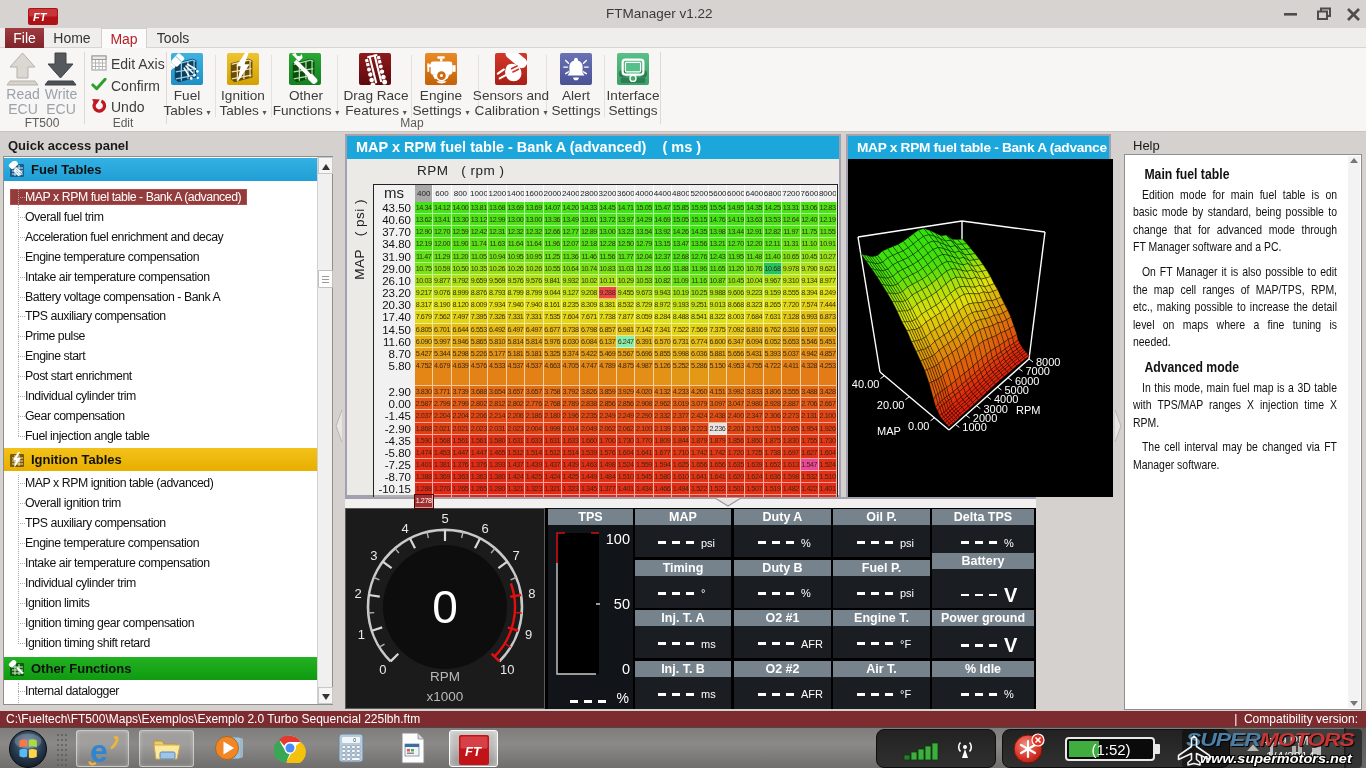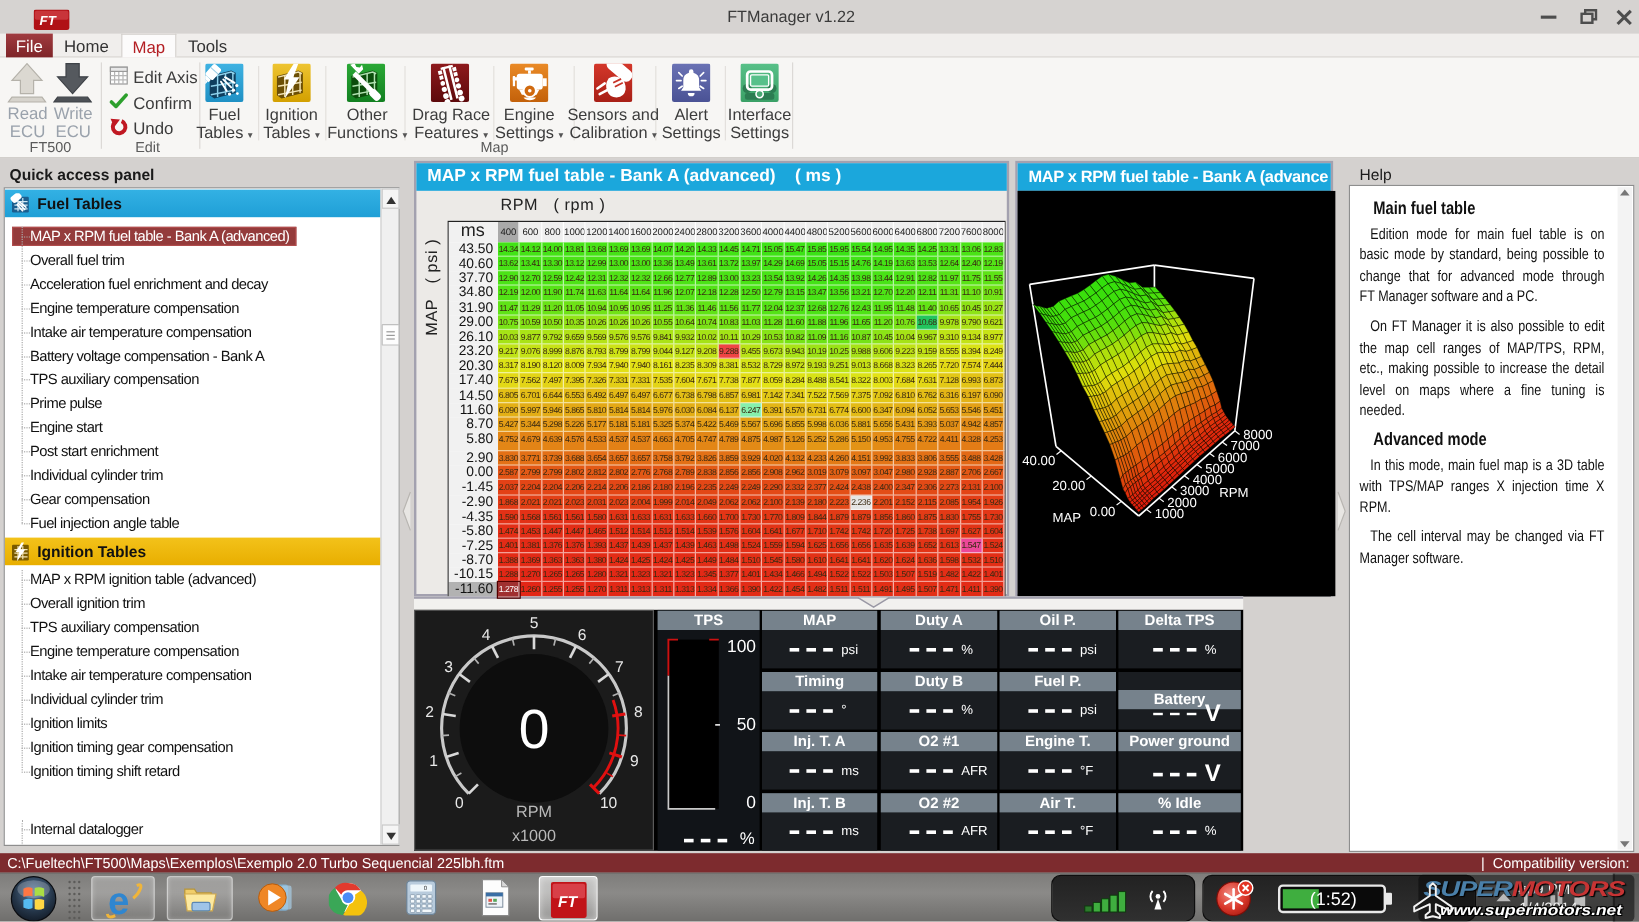--- a/index.html
+++ b/index.html
@@ -393,20 +393,29 @@
 <div class="treeh" style="top:405.9px;left:14px"></div>
 <div class="litem" style="top:418.8px">Individual cylinder trim</div>
 <div class="treeh" style="top:425.8px;left:14px"></div>
 <div class="litem" style="top:438.7px">Ignition limits</div>
 <div class="treeh" style="top:445.7px;left:14px"></div>
 <div class="litem" style="top:458.6px">Ignition timing gear compensation</div>
 <div class="treeh" style="top:465.6px;left:14px"></div>
 <div class="litem" style="top:478.5px">Ignition timing shift retard</div>
 <div class="treeh" style="top:485.5px;left:14px"></div>
 <div class="treev" style="top:318.3px;height:167.2px"></div>
+<div class="lhead" style="top:500px;background:linear-gradient(#23b223,#0f9a0f)">
+      <svg style="position:absolute;left:4px;top:3px" width="18" height="18" viewBox="0 0 18 18">
+        <rect x="2" y="3" width="14" height="13" rx="1" fill="#0c5c0c"></rect>
+        <path d="M4 7h11M4 10h11M4 13h11M7 4v11M11 4v11" stroke="#cdeccd" stroke-width="1"></path>
+        <rect x="2" y="0" width="5" height="8" rx="2" transform="rotate(45 5 4)" fill="#fff"></rect>
+        <path d="M8 8l6 6 2-1-6-6z" fill="#fff"></path>
+      </svg>
+      <span class="t">Other Functions</span>
+    </div>
 <div class="litem" style="top:526.9px">Internal datalogger</div>
 <div class="treeh" style="top:533.9px;left:14px"></div>
 <div class="litem" style="top:546.8px">Odometer</div>
 
 <div class="treev" style="top:525.9px;height:27.9px"></div>
 </div>
 <div class="abs" id="lscroll">
 <div class="sbtn" style="top:0">
       <div class="arr" style="left:3px;top:6px;border-left:4.5px solid transparent;border-right:4.5px solid transparent;border-bottom:6px solid #333"></div>
     </div>
@@ -786,21 +795,21 @@
 <div class="c" style="background:#e3ad16">5.998</div>
 <div class="c" style="background:#e3ae16">6.036</div>
 <div class="c" style="background:#e3aa16">5.881</div>
 <div class="c" style="background:#e3a416">5.656</div>
 <div class="c" style="background:#e39d16">5.431</div>
 <div class="c" style="background:#e39b16">5.393</div>
 <div class="c" style="background:#e38f16">5.037</div>
 <div class="c" style="background:#e38c16">4.942</div>
 <div class="c" style="background:#e38916">4.857</div>
 </div>
-<div class="tr" style="height:16px">
+<div class="tr" style="height:26px">
 <div class="rh">5.80</div>
 <div class="c" style="background:#e38616">4.752</div>
 <div class="c" style="background:#e38416">4.679</div>
 <div class="c" style="background:#e38416">4.639</div>
 <div class="c" style="background:#e38216">4.576</div>
 <div class="c" style="background:#e38116">4.533</div>
 <div class="c" style="background:#e38116">4.537</div>
 <div class="c" style="background:#e38116">4.537</div>
 <div class="c" style="background:#e38416">4.663</div>
 <div class="c" style="background:#e38516">4.705</div>
@@ -1911,21 +1920,21 @@
 <div class="dcell" style="left:290px;top:51.5px;width:96px;height:48px"></div>
 <div class="dhead" style="left:290px;top:51.5px;width:96px">Timing</div>
 <div class="dval" style="left:290px;top:75.5px;width:88px;text-align:right"><span class="dash3"></span><span class="dash3"></span><span class="dash3"></span><span class="unit" style="font-size:11px;display:inline-block;min-width:22px;text-align:left;margin-left:4px">°</span></div>
 <div class="dcell" style="left:389px;top:51.5px;width:97px;height:48px"></div>
 <div class="dhead" style="left:389px;top:51.5px;width:97px">Duty B</div>
 <div class="dval" style="left:389px;top:75.5px;width:89px;text-align:right"><span class="dash3"></span><span class="dash3"></span><span class="dash3"></span><span class="unit" style="font-size:11px;display:inline-block;min-width:22px;text-align:left;margin-left:4px">%</span></div>
 <div class="dcell" style="left:488px;top:51.5px;width:97px;height:48px"></div>
 <div class="dhead" style="left:488px;top:51.5px;width:97px">Fuel P.</div>
 <div class="dval" style="left:488px;top:75.5px;width:89px;text-align:right"><span class="dash3"></span><span class="dash3"></span><span class="dash3"></span><span class="unit" style="font-size:11px;display:inline-block;min-width:22px;text-align:left;margin-left:4px">psi</span></div>
 <div class="dcell" style="left:587px;top:51.5px;width:102px;height:48px"></div>
-<div class="dhead" style="left:587px;top:67px;width:102px">Battery</div>
+<div class="dhead" style="left:587px;top:45px;width:102px">Battery</div>
 <div class="dval" style="left:587px;top:75.5px;width:94px;text-align:right"><span class="dash3"></span><span class="dash3"></span><span class="dash3"></span><span class="unit" style="font-size:20px;font-weight:bold;display:inline-block;min-width:22px;text-align:left;margin-left:4px">V</span></div>
 <div class="dcell" style="left:290px;top:102.0px;width:96px;height:48px"></div>
 <div class="dhead" style="left:290px;top:102.0px;width:96px">Inj. T. A</div>
 <div class="dval" style="left:290px;top:126.0px;width:88px;text-align:right"><span class="dash3"></span><span class="dash3"></span><span class="dash3"></span><span class="unit" style="font-size:11px;display:inline-block;min-width:22px;text-align:left;margin-left:4px">ms</span></div>
 <div class="dcell" style="left:389px;top:102.0px;width:97px;height:48px"></div>
 <div class="dhead" style="left:389px;top:102.0px;width:97px">O2 #1</div>
 <div class="dval" style="left:389px;top:126.0px;width:89px;text-align:right"><span class="dash3"></span><span class="dash3"></span><span class="dash3"></span><span class="unit" style="font-size:11px;display:inline-block;min-width:22px;text-align:left;margin-left:4px">AFR</span></div>
 <div class="dcell" style="left:488px;top:102.0px;width:97px;height:48px"></div>
 <div class="dhead" style="left:488px;top:102.0px;width:97px">Engine T.</div>
 <div class="dval" style="left:488px;top:126.0px;width:89px;text-align:right"><span class="dash3"></span><span class="dash3"></span><span class="dash3"></span><span class="unit" style="font-size:11px;display:inline-block;min-width:22px;text-align:left;margin-left:4px">°F</span></div>

